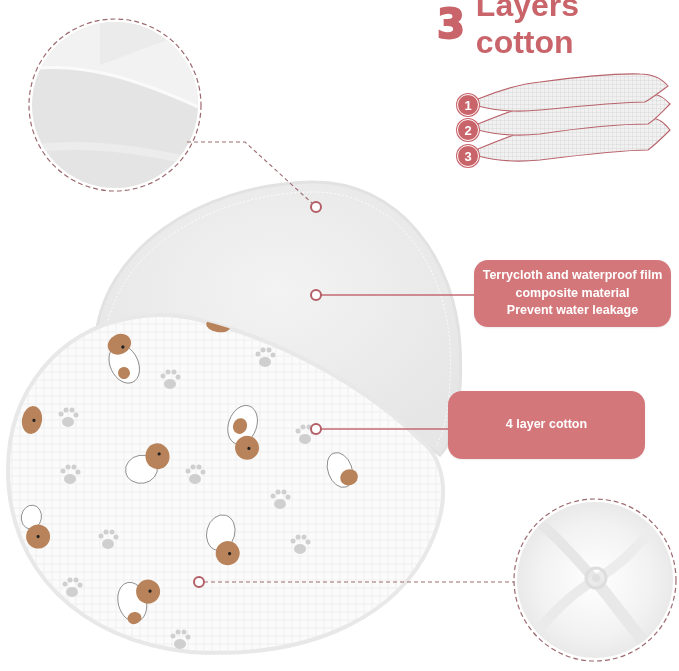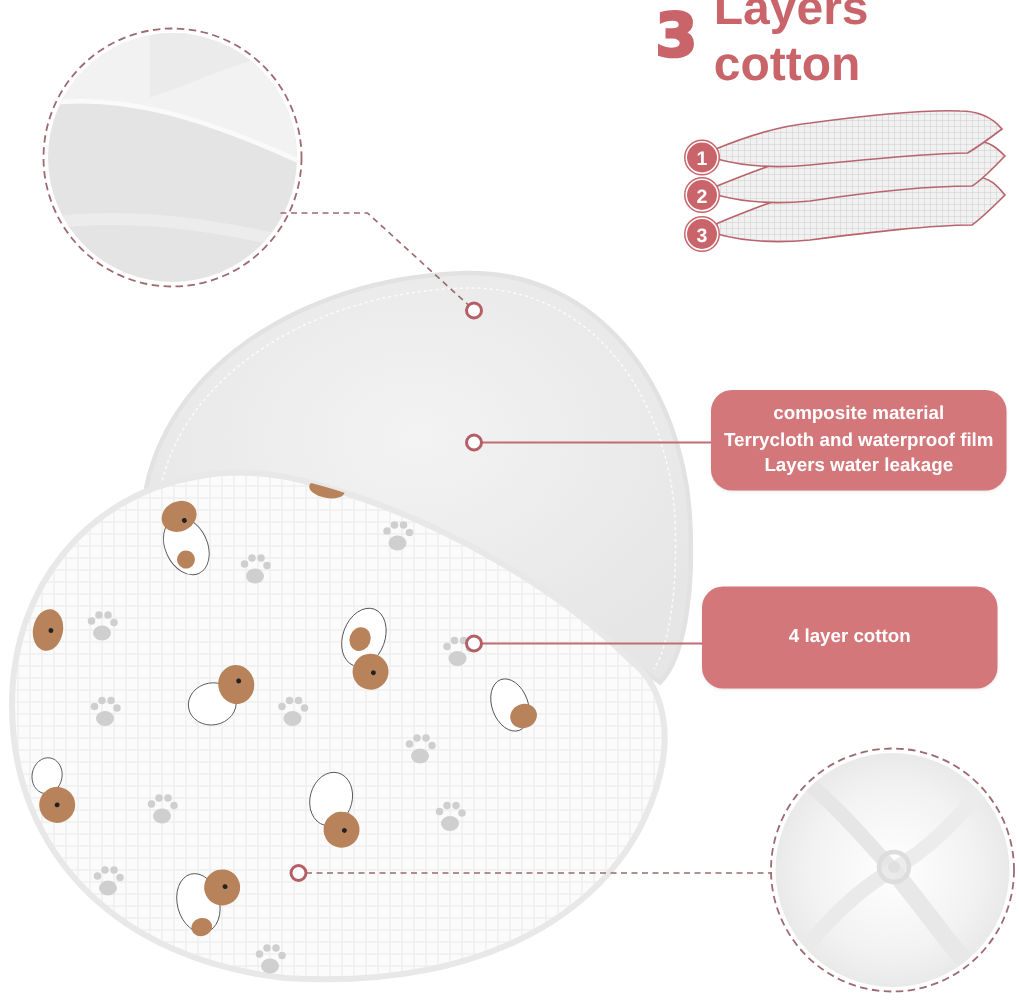--- a/index.html
+++ b/index.html
@@ -238,20 +238,20 @@
   <span>1</span>
 </div>
 <div class="abs" style="left:457px;top:119px;width:20px;height:20px;border-radius:50%;background:#c9646a;color:#fff;font:bold 13px 'Liberation Sans',sans-serif;display:flex;align-items:center;justify-content:center;border:1.5px solid #fff;box-shadow:0 0 0 1px #c9646a;">
   <span>2</span>
 </div>
 <div class="abs" style="left:457px;top:145px;width:20px;height:20px;border-radius:50%;background:#c9646a;color:#fff;font:bold 13px 'Liberation Sans',sans-serif;display:flex;align-items:center;justify-content:center;border:1.5px solid #fff;box-shadow:0 0 0 1px #c9646a;">
   <span>3</span>
 </div>
 
 <div class="abs callout" style="left:474px;top:260px;width:197px;height:67px;">
+  <span>Terrycloth and waterproof film</span>
   <span>composite material</span>
-  <span>Terrycloth and waterproof film</span>
-  <span>Layers water leakage</span>
-</div>
-
-<div class="abs callout" style="left:468px;top:391px;width:197px;height:68px;">
+  <span>Prevent water leakage</span>
+</div>
+
+<div class="abs callout" style="left:448px;top:391px;width:197px;height:68px;">
   <span>4 layer cotton</span>
 </div>
 
 </body></html>

